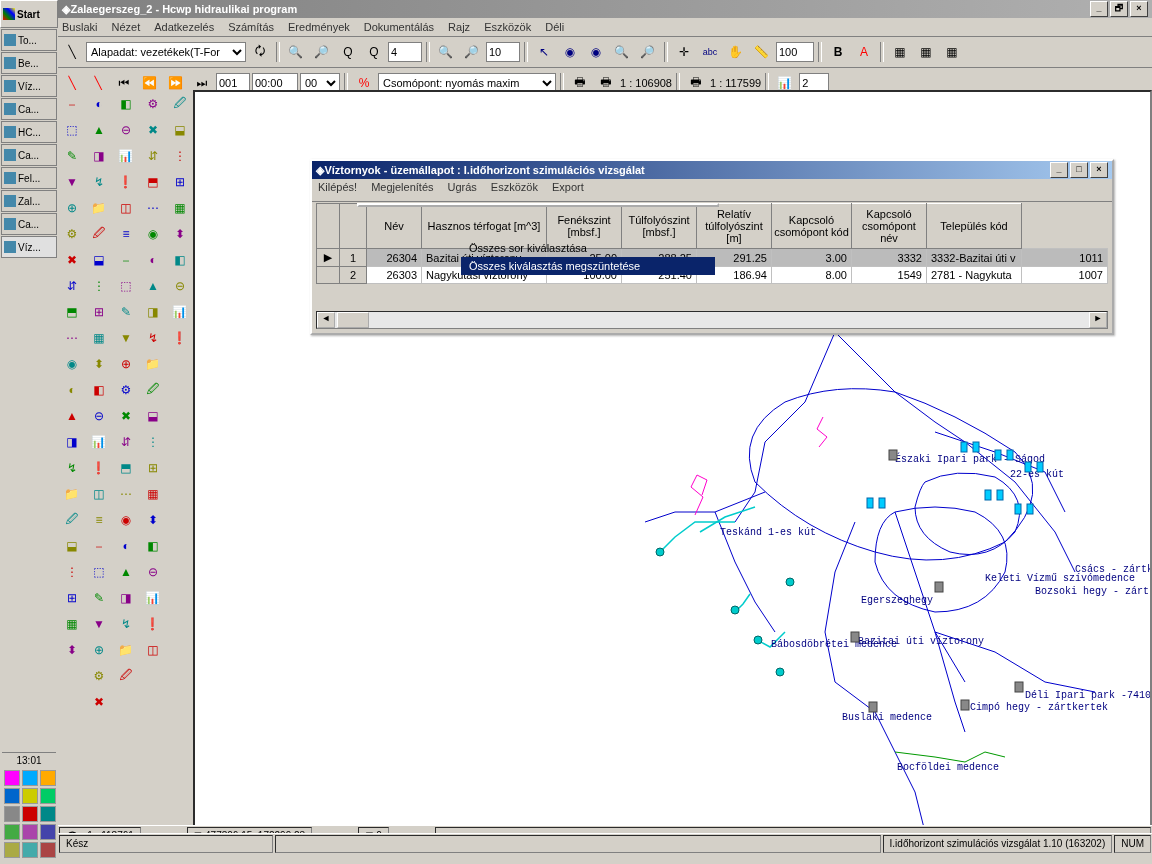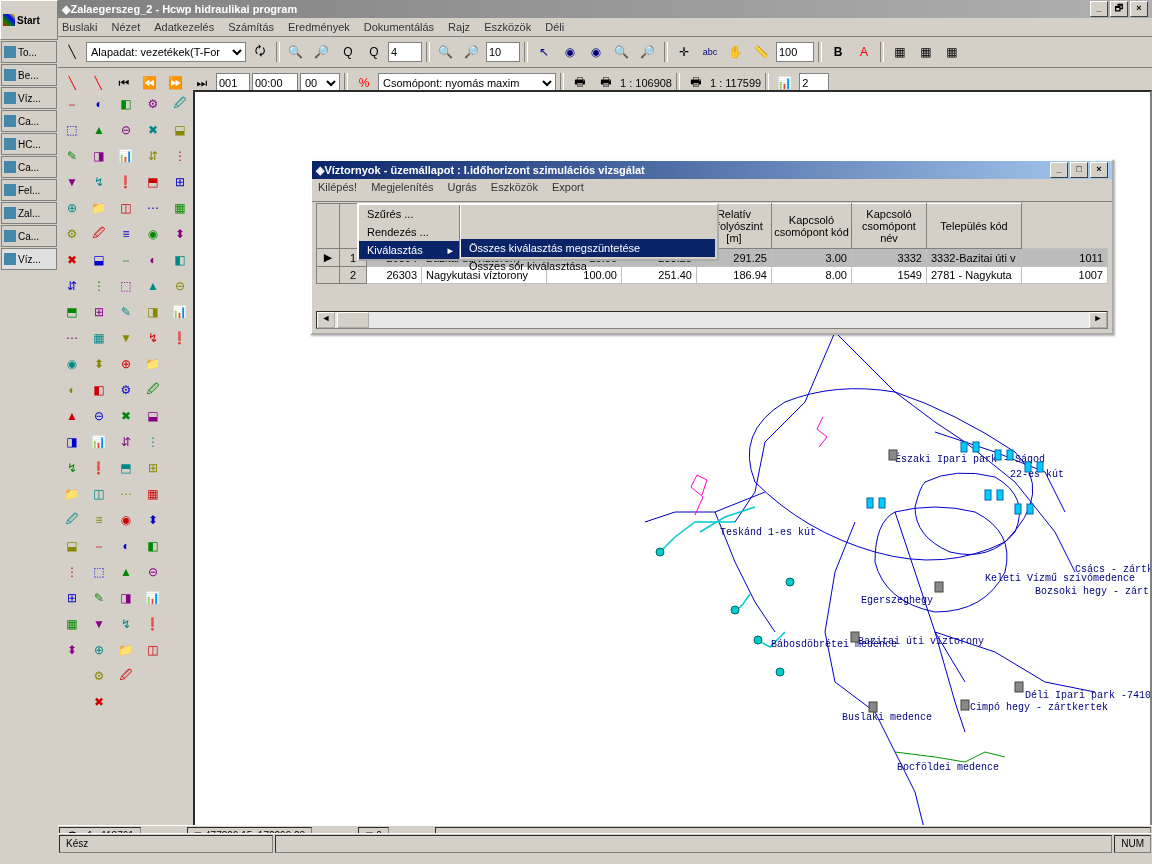--- a/index.html
+++ b/index.html
@@ -1,17 +1,17 @@
 <!DOCTYPE html>
 <html><head>
 <meta charset="utf-8">
 <style>
 html,body{margin:0;padding:0;font-family:Tahoma,Arial,sans-serif;font-size:11px;background:#d4d0c8;height:864px;width:1152px;overflow:hidden;}
 .taskbar{position:absolute;left:0;top:0;width:58px;height:864px;background:#d4d0c8;border-right:1px solid #808080;}
-.startbtn{height:18px;background:#d4d0c8;border:1px solid #fff;border-right-color:#808080;border-bottom-color:#808080;font-weight:bold;font-size:10px;padding:10px 2px;display:flex;align-items:center;}
+.startbtn{height:18px;background:#d4d0c8;border:1px solid #fff;border-right-color:#808080;border-bottom-color:#808080;font-weight:bold;font-size:10px;padding:4px 2px;display:flex;align-items:center;}
 .taskitem{height:18px;font-size:10px;padding:1px 2px;border:1px solid #808080;margin:1px;display:flex;align-items:center;overflow:hidden;white-space:nowrap;}
 .taskitem.sel{background:#e0e0e0;}
 .tray{position:absolute;bottom:4px;left:2px;right:2px;}
 .trayicons{display:grid;grid-template-columns:repeat(3,16px);gap:2px;padding:2px;}
 .trayicons div{width:16px;height:16px;border:1px solid #999;box-sizing:border-box;}
 .clock{text-align:center;font-size:10px;border-top:1px solid #808080;padding:2px 0;}
 
 .mainwin{position:absolute;left:58px;top:0;right:0;bottom:0;background:#d4d0c8;}
 .titlebar{height:18px;background:linear-gradient(to right,#808080,#b0b0b0);color:#fff;font-weight:bold;display:flex;align-items:center;padding:0 4px;}
 .titlebar .spacer{flex:1;}
@@ -74,20 +74,40 @@
       <div class="taskitem"><span style="width:12px;height:12px;background:#48a;margin-right:2px;display:inline-block"></span>Be...</div>
       <div class="taskitem"><span style="width:12px;height:12px;background:#48a;margin-right:2px;display:inline-block"></span>Víz...</div>
       <div class="taskitem"><span style="width:12px;height:12px;background:#48a;margin-right:2px;display:inline-block"></span>Ca...</div>
       <div class="taskitem"><span style="width:12px;height:12px;background:#48a;margin-right:2px;display:inline-block"></span>HC...</div>
       <div class="taskitem"><span style="width:12px;height:12px;background:#48a;margin-right:2px;display:inline-block"></span>Ca...</div>
       <div class="taskitem"><span style="width:12px;height:12px;background:#48a;margin-right:2px;display:inline-block"></span>Fel...</div>
       <div class="taskitem"><span style="width:12px;height:12px;background:#48a;margin-right:2px;display:inline-block"></span>Zal...</div>
       <div class="taskitem"><span style="width:12px;height:12px;background:#48a;margin-right:2px;display:inline-block"></span>Ca...</div>
       <div class="taskitem sel"><span style="width:12px;height:12px;background:#48a;margin-right:2px;display:inline-block"></span>Víz...</div>
     </div>
+  <div class="tray">
+    <div class="clock">13:01</div>
+    <div class="trayicons">
+      <div style="background:#f0f;"></div>
+        <div style="background:#0af;"></div>
+        <div style="background:#fa0;"></div>
+      <div style="background:#06c;"></div>
+        <div style="background:#cc0;"></div>
+        <div style="background:#0c6;"></div>
+      <div style="background:#888;"></div>
+        <div style="background:#c00;"></div>
+        <div style="background:#088;"></div>
+      <div style="background:#4a4;"></div>
+        <div style="background:#a4a;"></div>
+        <div style="background:#44a;"></div>
+      <div style="background:#aa4;"></div>
+        <div style="background:#4aa;"></div>
+        <div style="background:#a44;"></div>
+    </div>
+  </div>
 </div>
 
 <div class="mainwin">
   <div class="titlebar">
     <span>◈ </span>
     <span>Zalaegerszeg_2 - Hcwp hidraulikai program</span>
     <span class="spacer"></span>
     <div class="winbtn">_</div>
     <div class="winbtn">🗗</div>
     <div class="winbtn">×</div>
@@ -427,38 +447,34 @@
         <div class="hsb">
           <div class="arr">◄</div>
           <div class="track">
               <div class="thumb"></div>
             </div>
           <div class="arr">►</div>
         </div>
 
         <div class="submenu">
           <div class="sep"></div>
-          <div style="width:100px">
-            <div class="smitem">Szűrés ...</div>
-            <div class="smitem">Rendezés ...</div>
-            <div class="smitem hl"><span>Kiválasztás</span><span class="arrow">▸</span></div>
-          </div>
           <div class="smcol2">
+            <div class="smitem">Összes sor kiválasztása</div>
             <div class="smitem hl">Összes kiválasztás megszüntetése</div>
-            <div class="smitem">Összes sor kiválasztása</div>
           </div>
         </div>
       </div>
     </div>
   </div>
 
   <div class="statusbar" style="bottom:18px;gap:44px;">
     <div class="sbcell">👁 <span>~1 : 118761</span></div>
     <div class="sbcell">⊞ <span>477806.15; 172299.23</span></div>
     <div class="sbcell">⊡ <span>0</span></div>
     <div class="sbcell fill"></div>
   </div>
   <div class="statusbar">
     <div class="sbcell" style="flex:0 0 200px">Kész</div>
     <div class="sbcell fill"></div>
+    <div class="sbcell">I.időhorizont szimulációs vizsgálat 1.10 (163202)</div>
     <div class="sbcell">NUM</div>
   </div>
 </div>
 
 </body></html>

